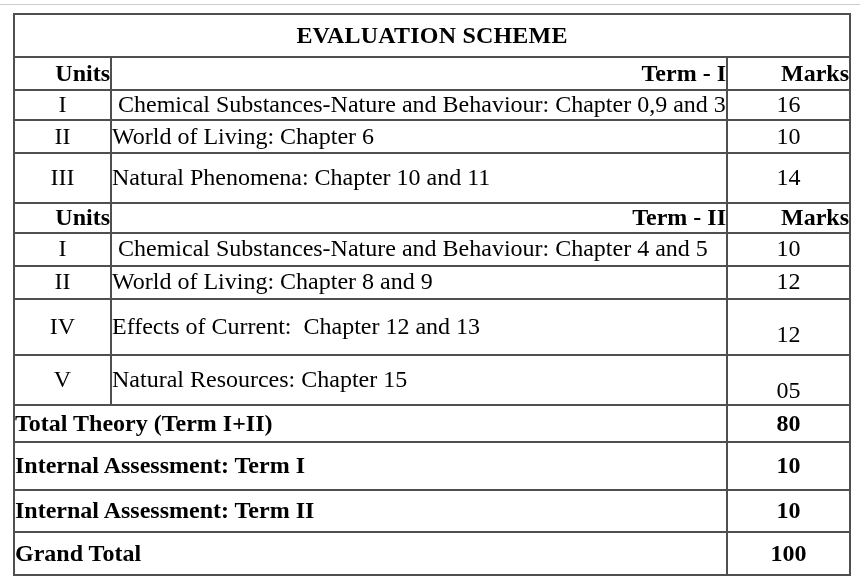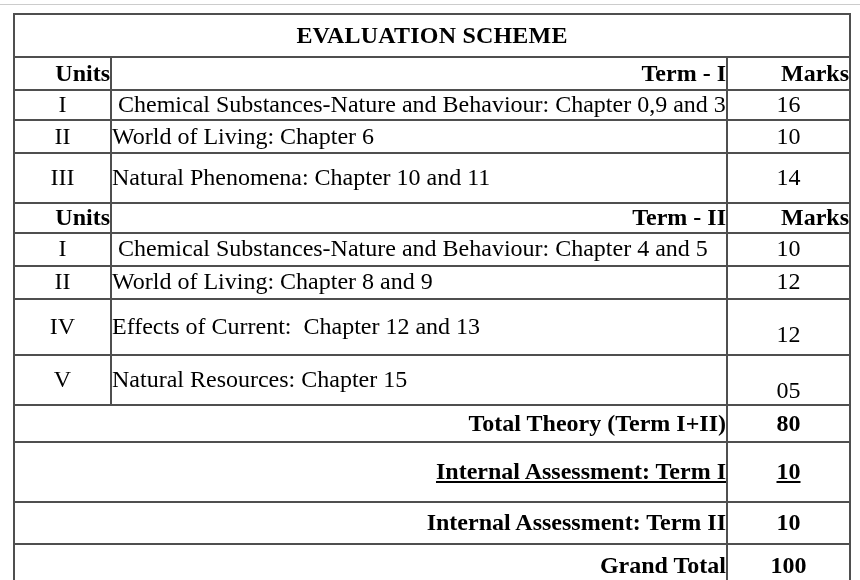--- a/index.html
+++ b/index.html
@@ -47,21 +47,21 @@
   .row-head1    { height: 33px; }
   .row-b1       { height: 30px; }
   .row-b2       { height: 33px; }
   .row-b3       { height: 50px; }
   .row-head2    { height: 28px; }
   .row-b4       { height: 33px; }
   .row-b5       { height: 33px; }
   .row-b6       { height: 56px; }
   .row-b7       { height: 43px; }
   .row-s1       { height: 37px; }
-  .row-s2       { height: 60px; text-decoration: underline; }
+  .row-s2       { height: 48px; }
   .row-s3       { height: 42px; }
   .row-s4       { height: 43px; border-radius: 14px; }
 
   .cell-title {
     text-align: center;
     font-weight: bold;
     font-size: 20px;
     letter-spacing: 0.2px;
   }
   .cell-head {
@@ -79,21 +79,21 @@
   }
   .cell-marks {
     text-align: center;
   }
   .cell-marks.top-align {
     vertical-align: top;
     padding-top: 21px;
     margin-left: 45px;
   }
   .cell-summary-label {
-    text-align: right;
+    text-align: left;
     font-weight: bold;
     padding-left: 2px;
   }
   .cell-marks.bold {
     font-weight: bold;
     margin-top: 26px;
   }
 </style>
 </head>
 <body>

